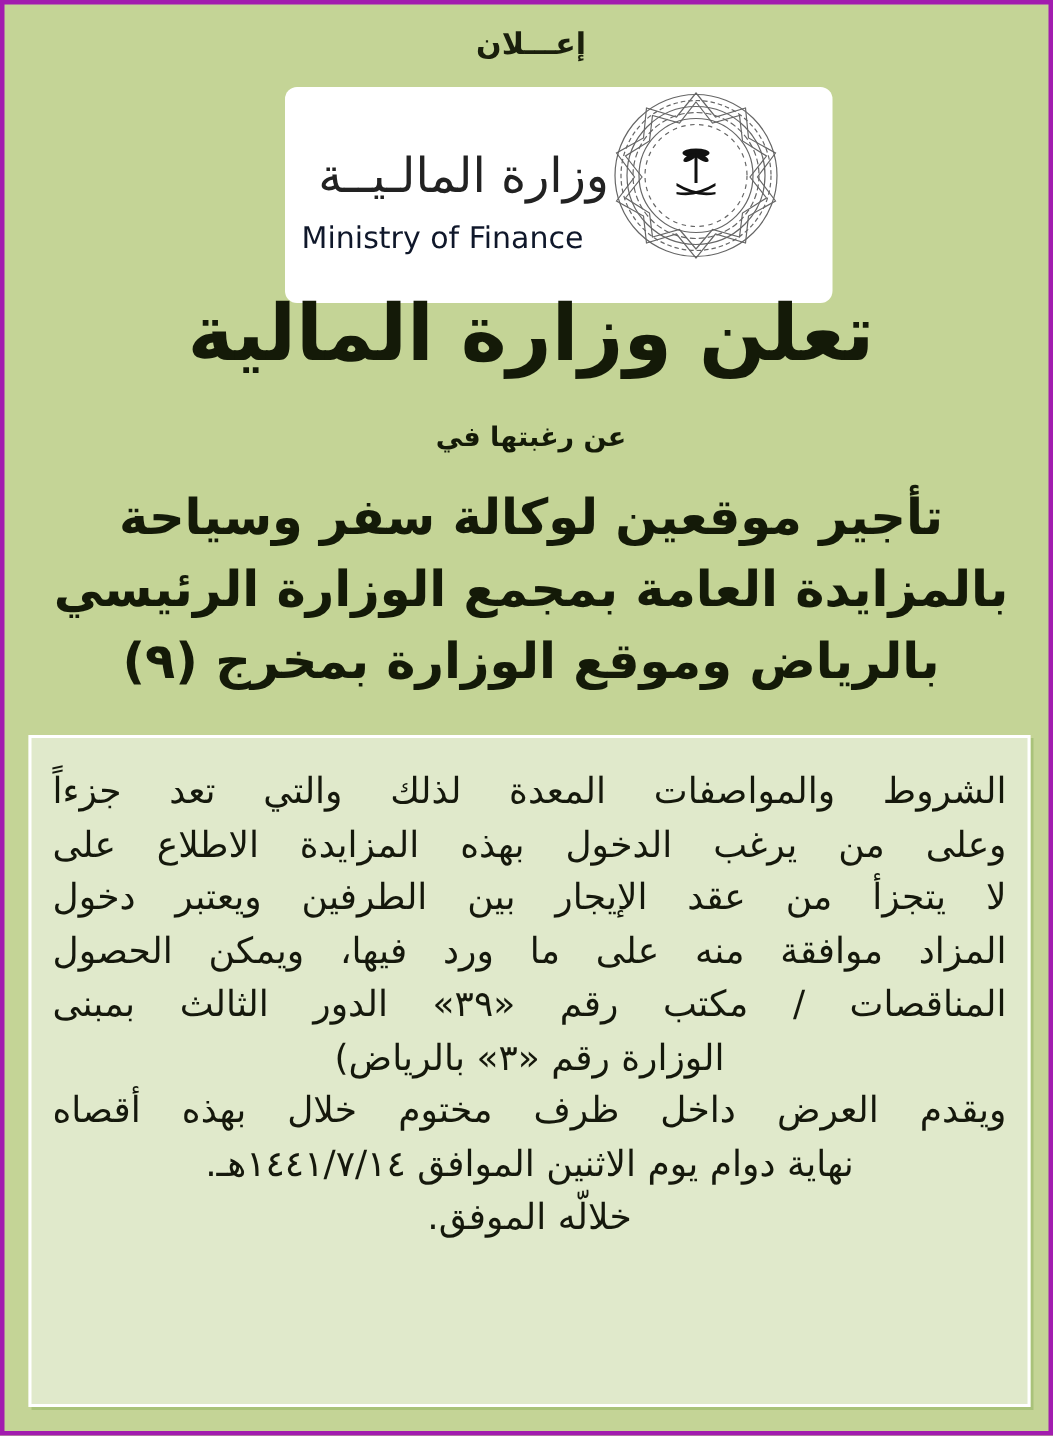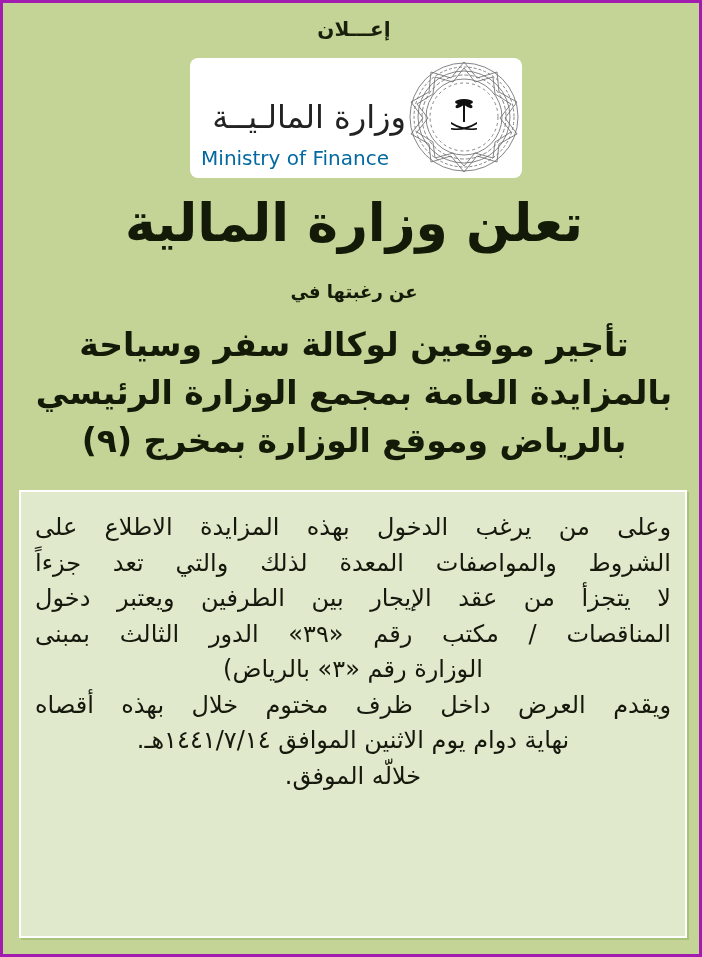--- a/index.html
+++ b/index.html
@@ -14,31 +14,31 @@
       border: 3px solid #a21caf;
       background: #c4d496;
     }
     .announce {
       position: absolute; top: 14px; left: 0; width: 702px;
       text-align: center; direction: rtl;
       font-size: 20px; font-weight: bold; color: #1a1f0c;
     }
     .logo-box {
       position: absolute; left: 187px; top: 55px;
-      width: 332px; height: 120px;
-      background: #ffffff; border-radius: 8px;
+      width: 332px; height: 144px;
+      background: #ffffff; border-radius: 8px; padding-left: 33px;
     }
     .logo-ar {
       position: absolute; left: 6px; top: 40px; width: 210px;
       text-align: right; direction: rtl;
       font-size: 32px; color: #222; font-family: "DejaVu Sans", sans-serif;
     }
     .logo-en {
       position: absolute; left: 0; top: 88px; width: 210px;
-      text-align: center; font-size: 20px; color: #0369a1;
+      text-align: center; font-size: 20px; color: #0f172a;
       font-family: "DejaVu Sans", sans-serif;
     }
     .emblem {
       position: absolute; left: 215px; top: 0px; width: 118px; height: 118px;
     }
     .headline {
       position: absolute; top: 190px; left: 0; width: 702px;
       text-align: center; direction: rtl;
       font-size: 52px; font-weight: bold; color: #141a08;
       line-height: 60px;
@@ -106,23 +106,24 @@
   <div class="subhead">عن رغبتها في</div>
 
   <div class="title-lines">
     <div>تأجير موقعين لوكالة سفر وسياحة</div>
     <div>بالمزايدة العامة بمجمع الوزارة الرئيسي</div>
     <div>بالرياض وموقع الوزارة بمخرج (٩)</div>
   </div>
 
   <div class="body-box">
     <div class="body-text">
+      <span class="line">الشروط والمواصفات المعدة لذلك والتي تعد جزءاً</span>
       <span class="line">وعلى من يرغب الدخول بهذه المزايدة الاطلاع على</span>
-      <span class="line">الشروط والمواصفات المعدة لذلك والتي تعد جزءاً</span>
       <span class="line">لا يتجزأ من عقد الإيجار بين الطرفين ويعتبر دخول</span>
+      <span class="line">المزاد موافقة منه على ما ورد فيها، ويمكن الحصول</span>
       <span class="line">المناقصات / مكتب رقم «٣٩» الدور الثالث بمبنى</span>
       <span class="line center">الوزارة رقم «٣» بالرياض)</span>
       <span class="line">ويقدم العرض داخل ظرف مختوم خلال بهذه أقصاه</span>
       <span class="line center">نهاية دوام يوم الاثنين الموافق ١٤٤١/٧/١٤هـ.</span>
       <span class="line center">خلالّه الموفق.</span>
     </div>
   </div>
 
 </div>
 

